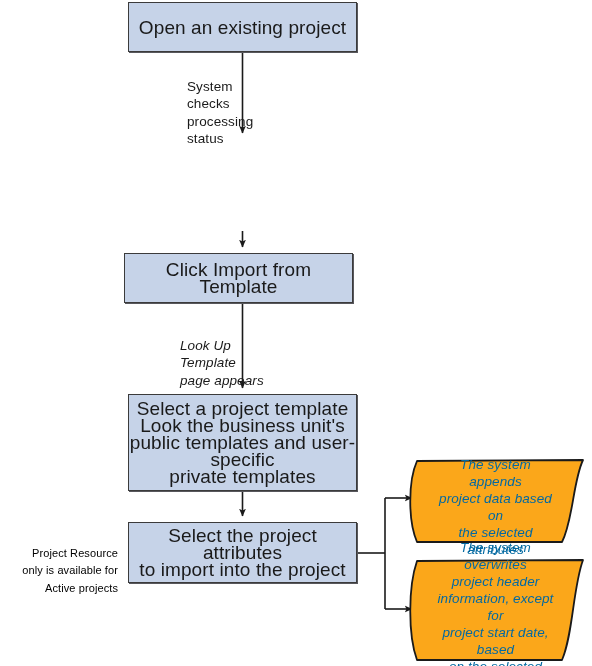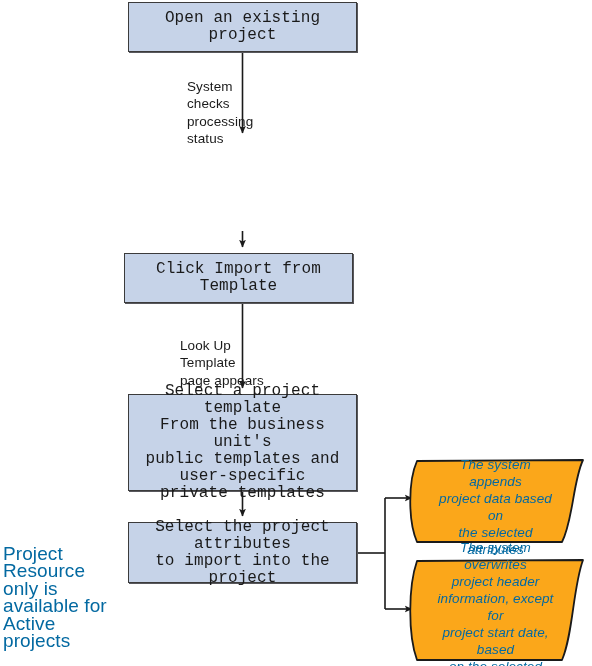--- a/index.html
+++ b/index.html
@@ -30,39 +30,39 @@
     position: absolute;
     box-sizing: border-box;
     background: #c6d3e8;
     border: 1px solid #3b3b3b;
     box-shadow: 1px 1px 0 0 #58585d;
     display: flex;
     align-items: center;
     justify-content: center;
     text-align: center;
     color: #1a1a1a;
-    font-size: 16px;
+    font-size: 19px;
     line-height: 17px;
     white-space: pre-line;
     letter-spacing: 0.1px;
-    font-family: Liberation Mono, monospace;
   }
   .edge-label {
     position: absolute;
     text-align: left;
     color: #1a1a1a;
     font-size: 13.5px;
     line-height: 17.5px;
     white-space: pre-line;
     letter-spacing: 0.1px;
   }
   .side-note {
     position: absolute;
-    color: #0369a1;
-    font-size: 19px;
+    text-align: right;
+    color: #000000;
+    font-size: 11px;
     line-height: 17.5px;
     white-space: pre-line;
     letter-spacing: 0.1px;
   }
   .tape-node {
     position: absolute;
   }
   .tape-text {
     position: absolute;
     left: 0; top: 5px;
@@ -145,29 +145,29 @@
 checks
 processing
 status</span>
   </div>
 
 
   <div class="node-box" style="left:124px; top:253px; width:229px; height:50px;">
     <span>Click Import from Template</span>
   </div>
 
-  <div class="edge-label" style="left:180px; top:319px; width:126px;">
+  <div class="edge-label" style="left:180px; top:319px; width:126px;font-style:italic;">
     <span>Look Up
 Template
 page appears</span>
   </div>
 
   <div class="node-box" style="left:128px; top:394px; width:229px; height:97px;">
     <span>Select a project template
-From the business unit's
+Look the business unit's
 public templates and user-specific
 private templates</span>
   </div>
 
   <div class="node-box" style="left:128px; top:522px; width:229px; height:61px;">
     <span>Select the project attributes
 to import into the project</span>
   </div>
 
   <div class="side-note" style="left:3px; top:527px; width:115px;">

